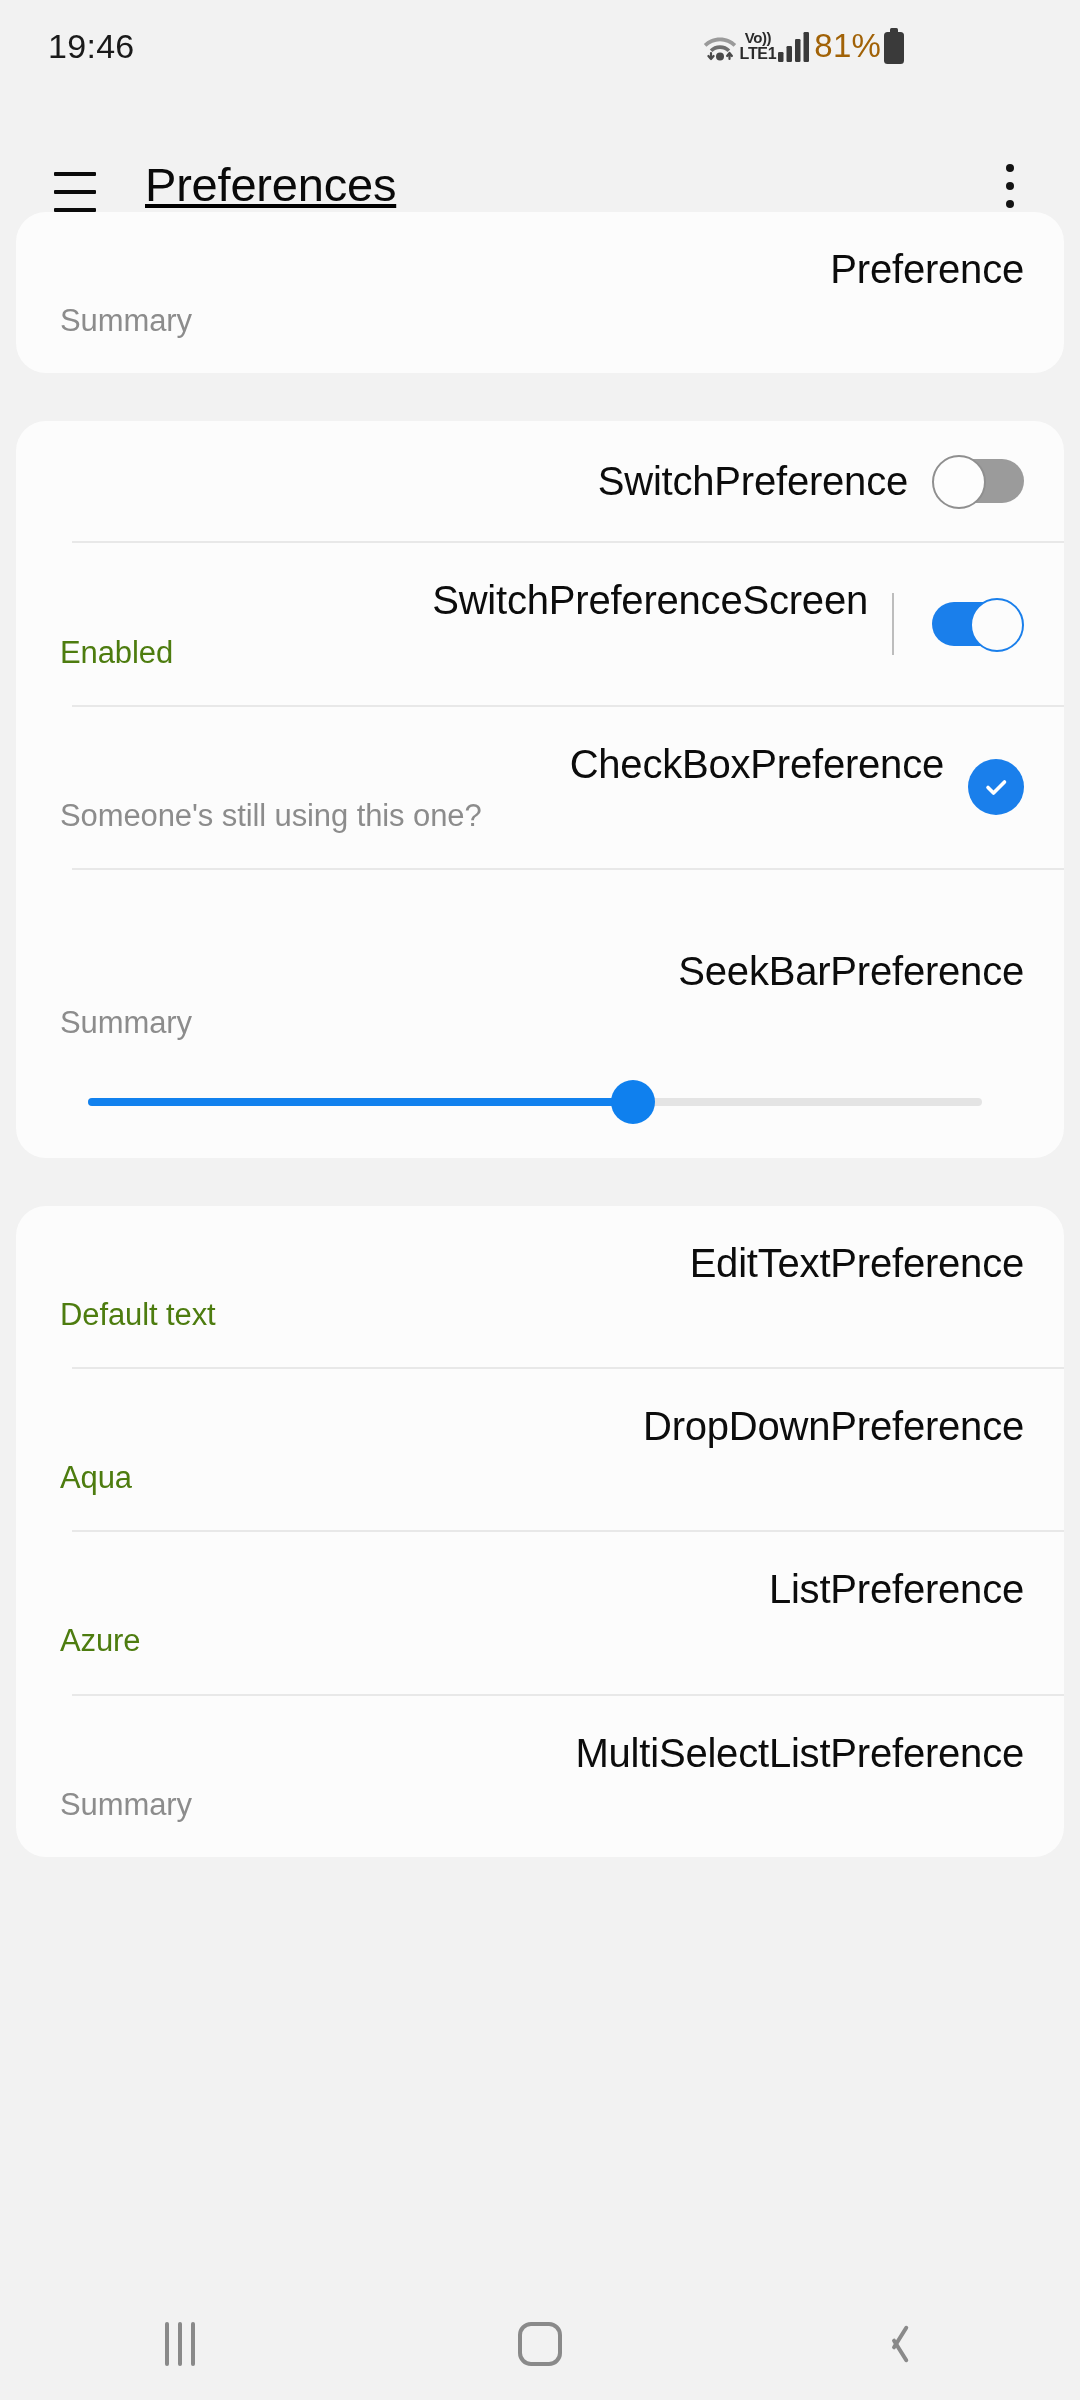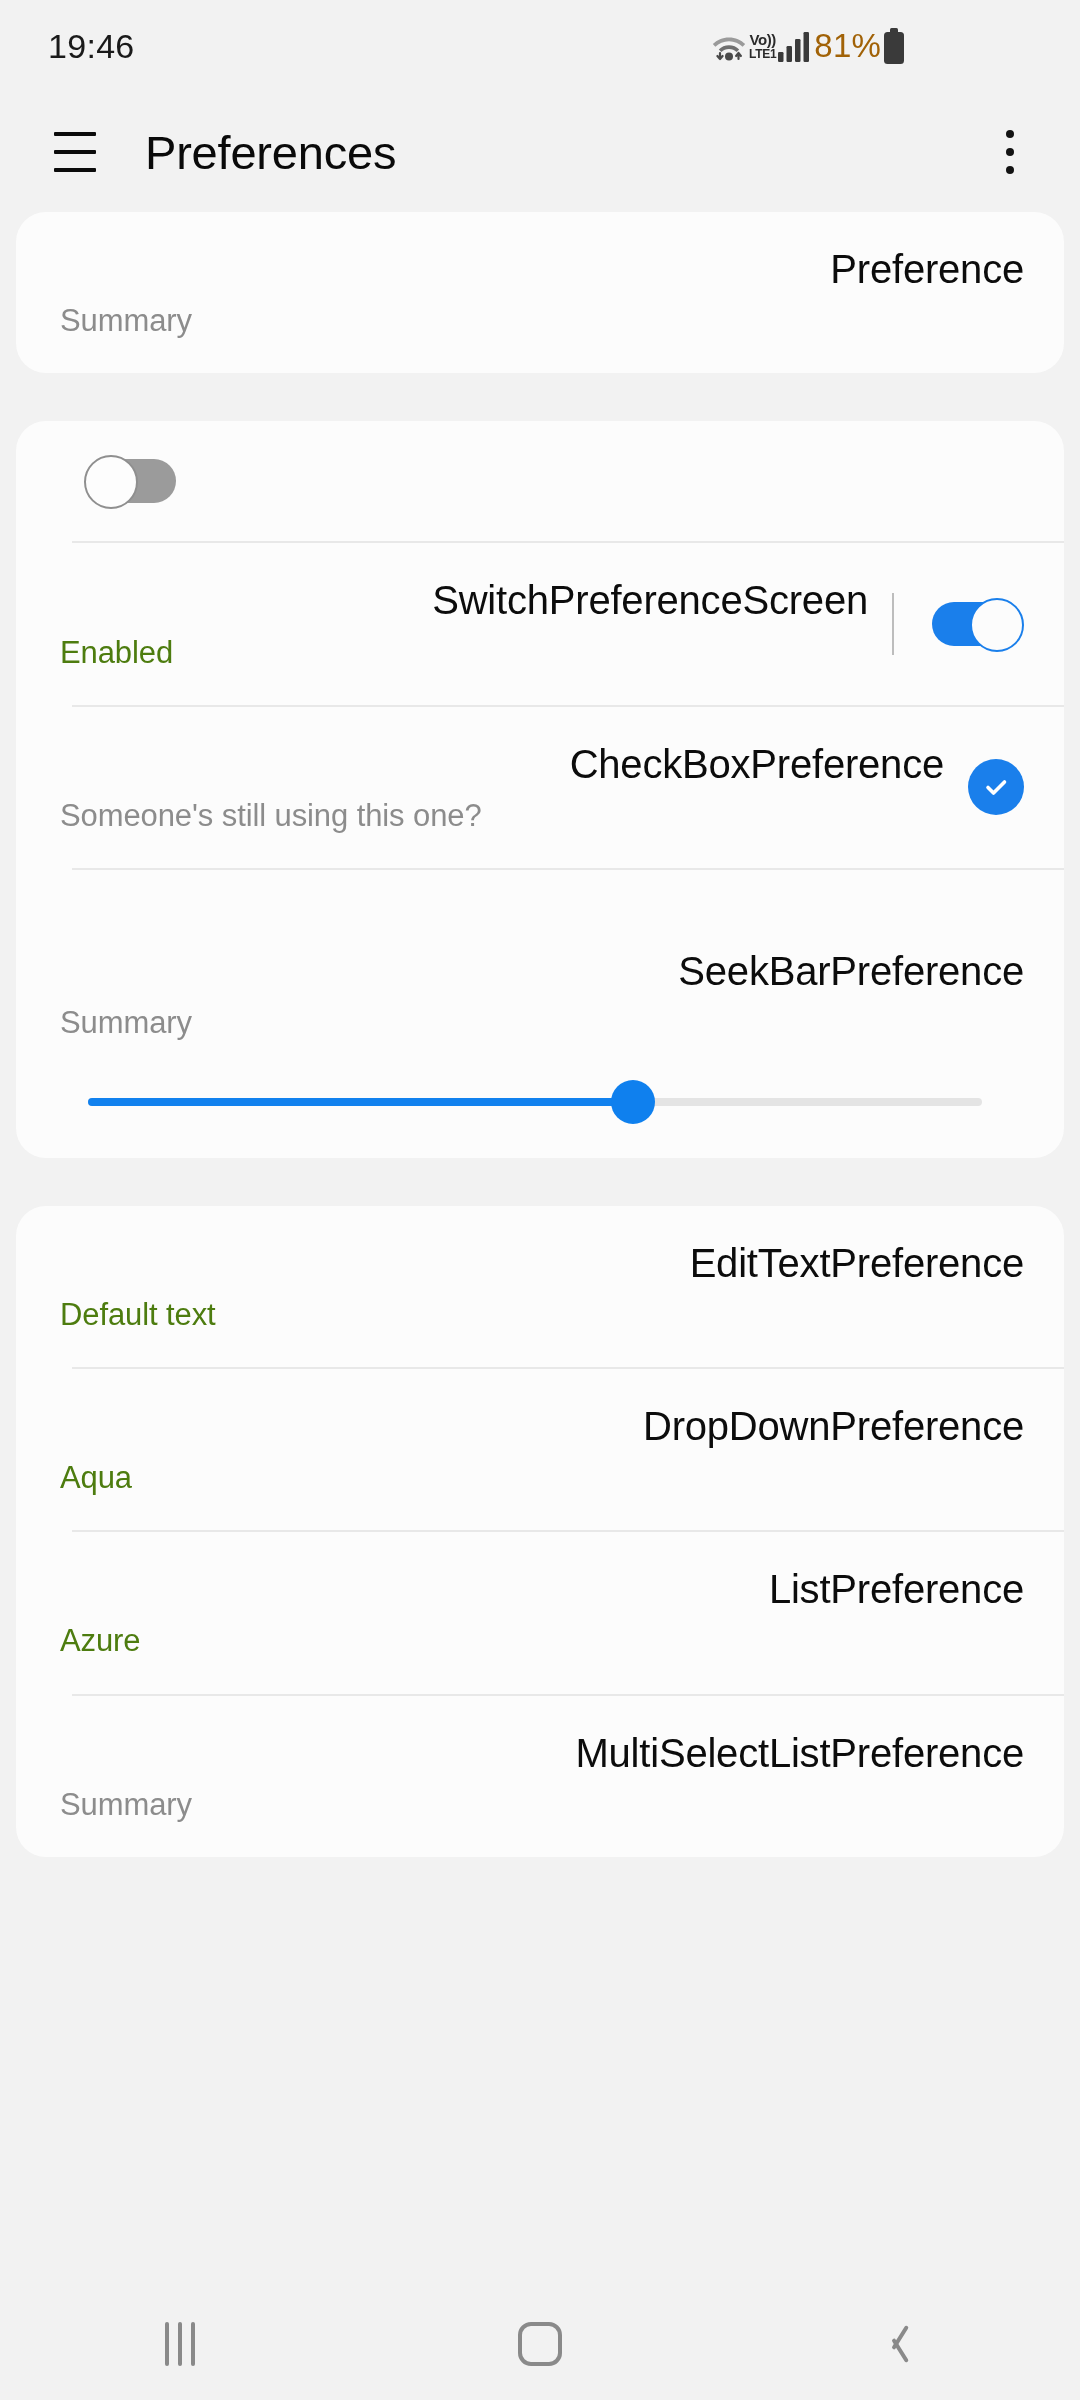--- a/index.html
+++ b/index.html
@@ -16,27 +16,28 @@
     position:relative; height:92px; width:952px;
     display:flex; align-items:center; justify-content:space-between;
     padding:0 46px 0 48px;
   }
   .sb-time{ font-size:34px; color:#1A1A1A; letter-spacing:.3px; }
   .sb-right{ display:flex; align-items:center; gap:1px; }
   .sb-icon{ display:flex; align-items:center; }
   .volte{ display:flex; flex-direction:column; align-items:center; line-height:1;
           font-size:15px; font-weight:700; color:#2B2B2B; }
   .volte .v1{ font-size:15px; letter-spacing:-.4px; }
-  .volte .v2{ font-size:12px; letter-spacing:-.3px; margin-top:1px; }
+  .volte .v2{ font-size:16px; letter-spacing:-.3px; margin-top:1px; }
   .sb-batt-text{ font-size:33px; color:#a16207; margin-left:2px; letter-spacing:.2px;}
 
   
   .appbar{
-    height:120px; width:1080px; display:flex; align-items:center;
+    height:120px; width:1080px; display:flex; align-items:flex-end;
     padding:0 48px 0 54px;
+    text-decoration:underline;
   }
   .hamburger{ width:46px; height:40px; display:flex; flex-direction:column;
               justify-content:space-between; cursor:pointer; flex:0 0 auto;}
   .hamburger i{ display:block; height:4px; background:#0B0B0B; border-radius:1px; }
   .hamburger i:nth-child(1){ width:42px; }
   .hamburger i:nth-child(2){ width:42px; }
   .hamburger i:nth-child(3){ width:42px; }
   .appbar-title{
     font-size:47px; color:#0A0A0A; margin-left:45px; letter-spacing:-.2px;
     flex:1 1 auto; white-space:nowrap;
@@ -201,20 +202,23 @@
         <div class="pref-sum sum-gray">Summary</div>
       </div>
     </div>
   </div>
 
   <div class="gap"></div>
 
   <div class="card">
 
     <div class="pref">
+      <div class="pref-texts">
+        <div class="pref-title">SwitchPreference</div>
+      </div>
       <div class="widget">
         <div class="switch">
           <span class="track"></span>
           <span class="thumb"></span>
         </div>
       </div>
     </div>
 
     <div class="divider"></div>
 

